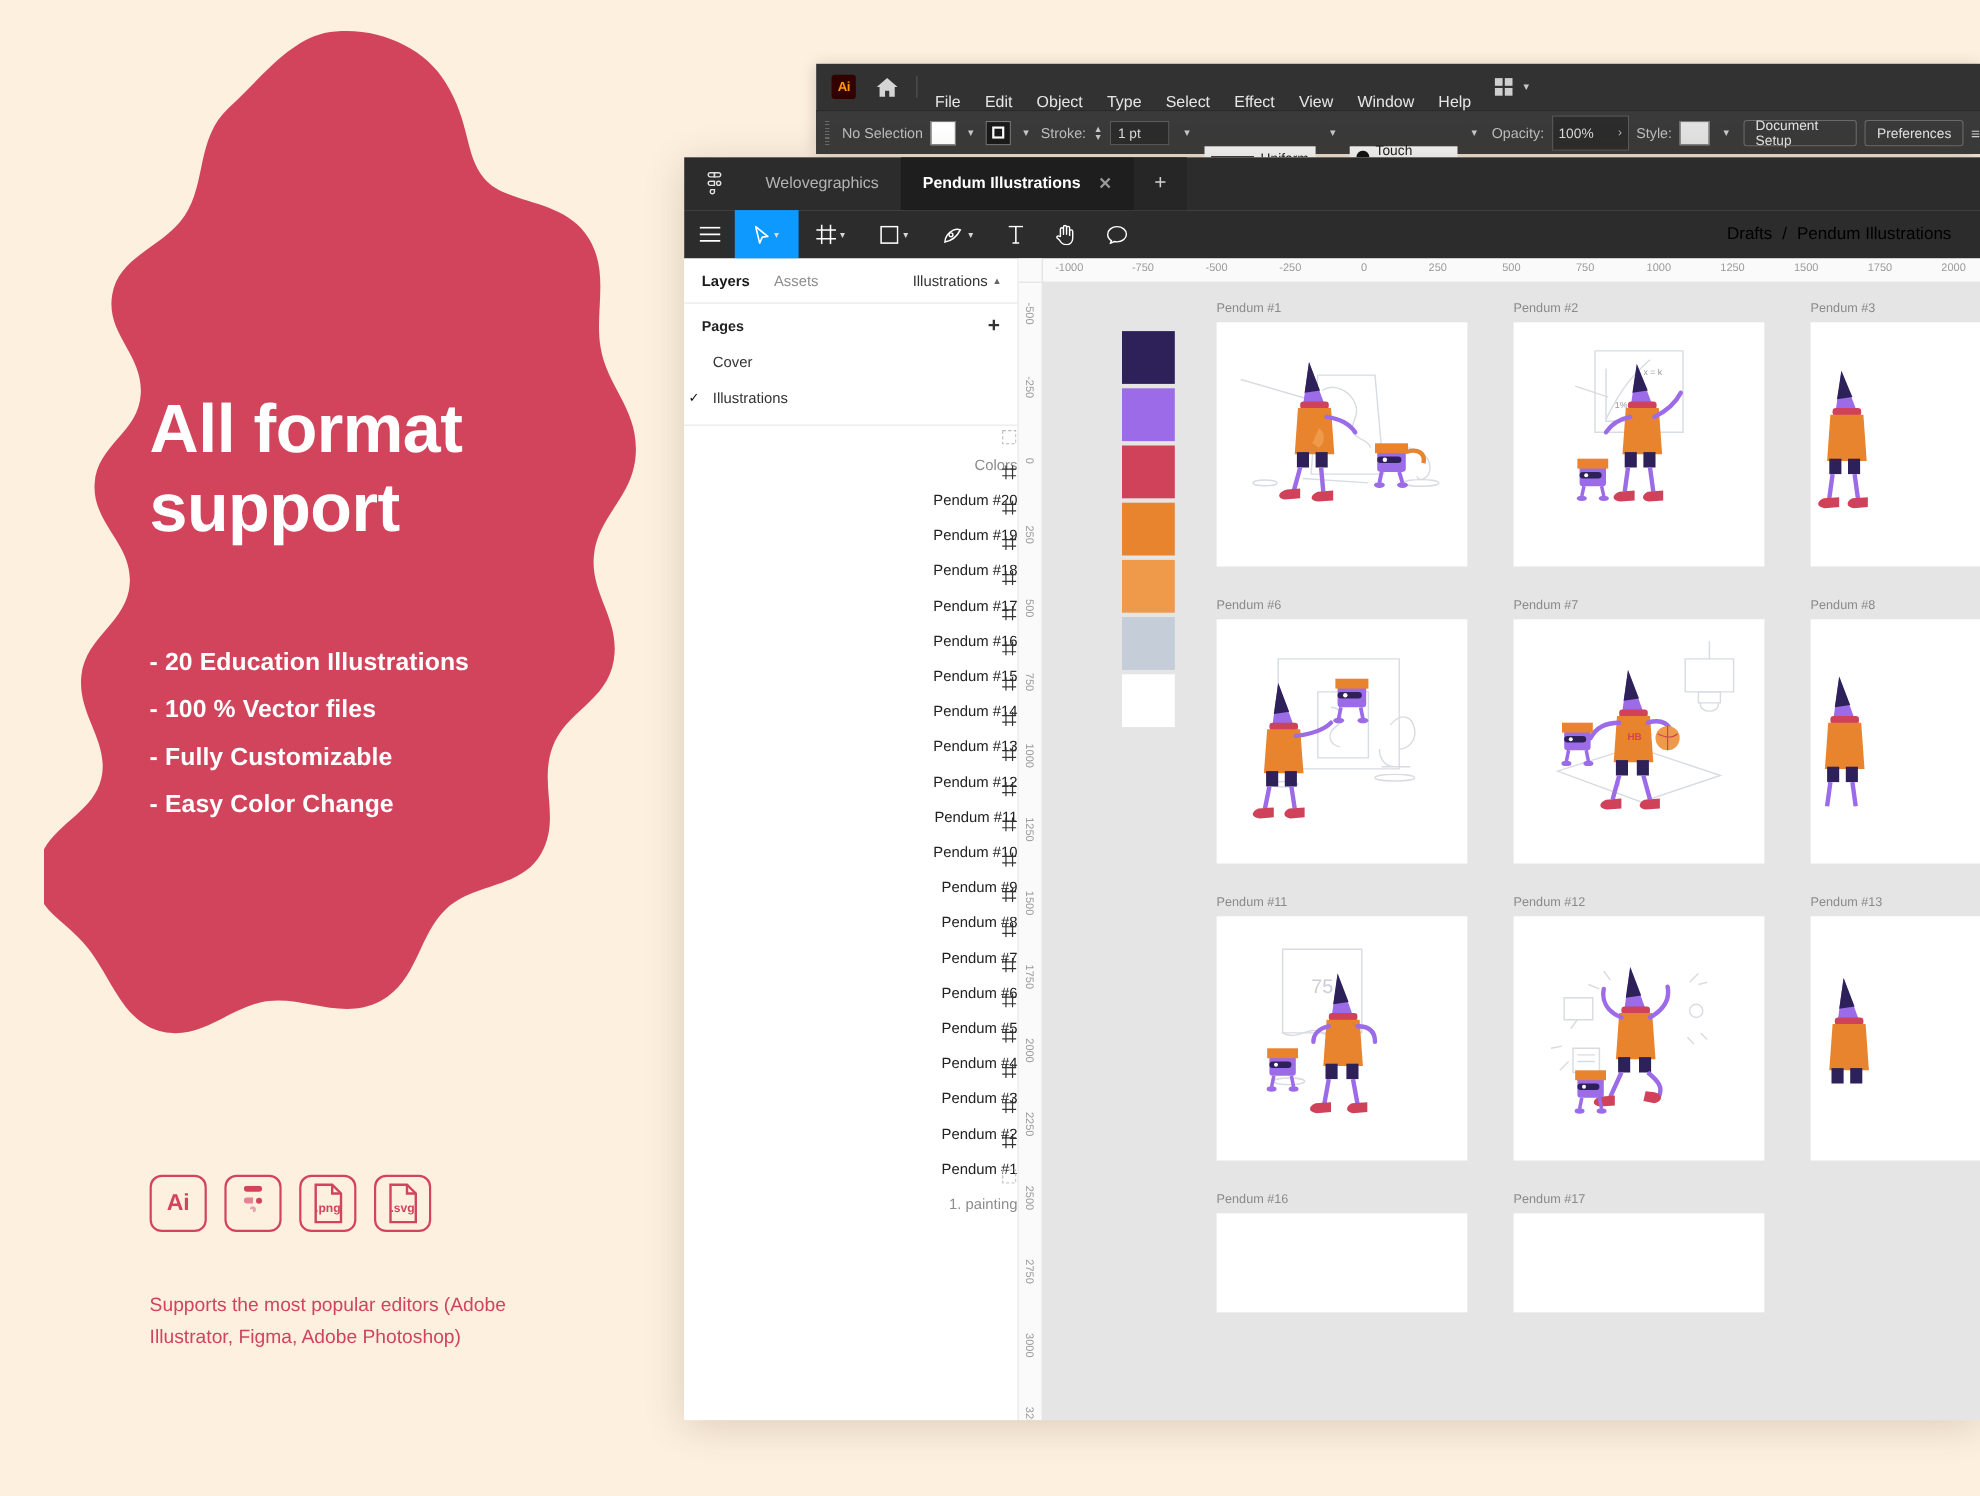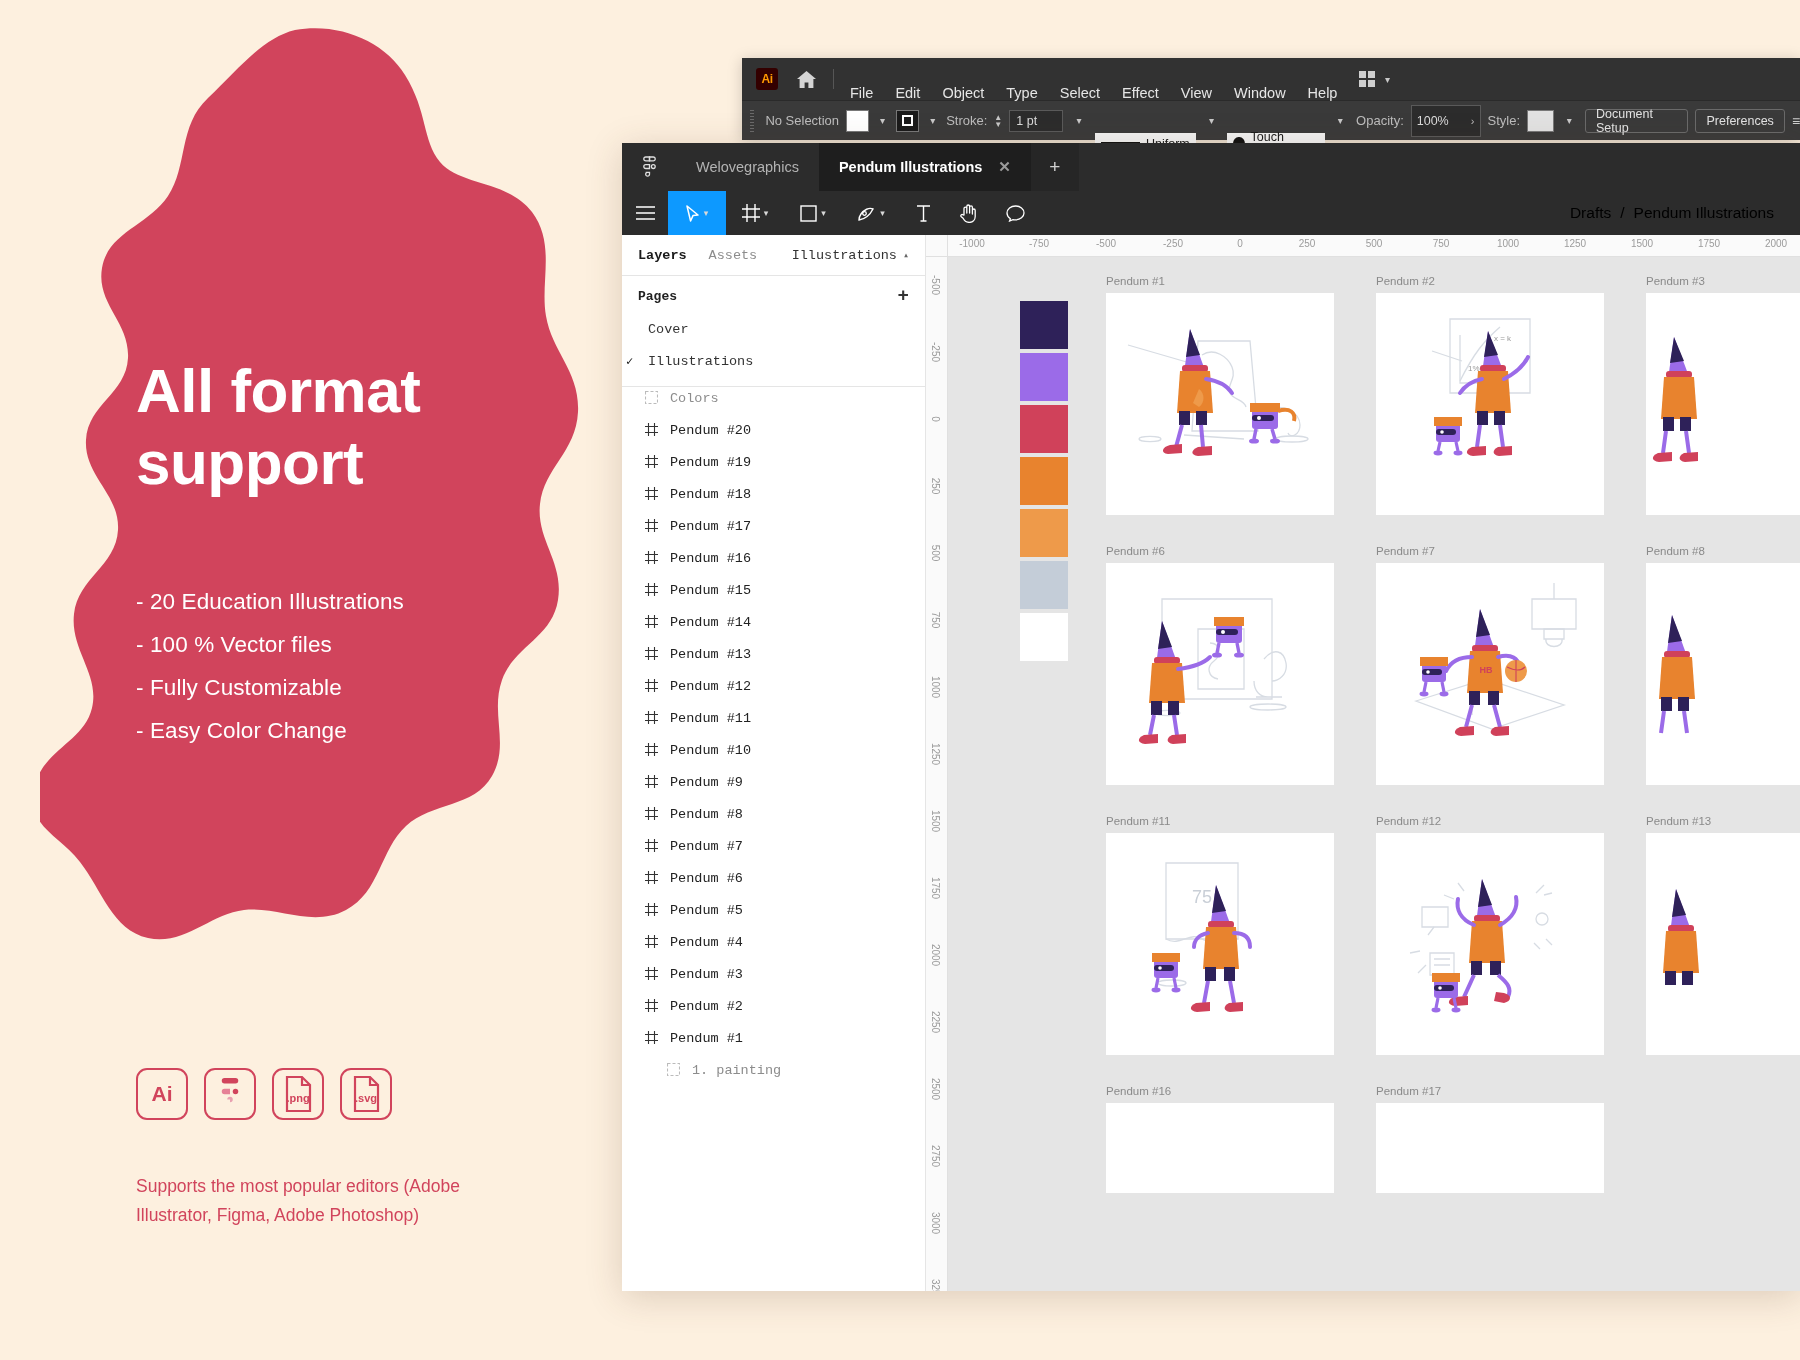--- a/index.html
+++ b/index.html
@@ -13,21 +13,21 @@
 
   
   .blob { position: absolute; left: 40px; top: 20px; width: 540px; height: 960px; }
   .promo-text { position: absolute; left: 136px; top: 355px; width: 400px; z-index: 4; }
   .promo-title {
     font-size: 62px; line-height: 1.16; font-weight: 700; color: #ffffff;
     letter-spacing: -0.5px;
   }
   .promo-list { margin-top: 90px; }
   .promo-list li {
-    list-style: none; color: #ffffff; font-size: 22.5px; font-weight: 400;
+    list-style: none; color: #ffffff; font-size: 22.5px; font-weight: 700;
     margin-bottom: 17px; letter-spacing: 0.1px;
   }
   .badges { position: absolute; left: 136px; top: 1068px; display: flex; gap: 16px; z-index: 4; }
   .badge {
     width: 52px; height: 52px; border: 2.2px solid #D1445C; border-radius: 11px;
     display: flex; align-items: center; justify-content: center;
     color: #D1445C; font-weight: 700; font-size: 21px;
   }
   .badge.small-text { font-size: 14.5px; }
   .badge svg { display: block; }
@@ -109,38 +109,38 @@
   .tool.wide { width: 58px; gap: 4px; }
   .tool.active { background: #0D99FF; }
   .tool .cv { font-size: 9px; color: #d8d8d8; }
   .fig-breadcrumb2 {
     margin-left: auto; display: flex; align-items: center; gap: 9px; padding-right: 26px; font-size: 15.5px;
   }
 
   .fig-body { display: flex; height: calc(1148px - 48px - 44px); }
 
   
-  .panel { width: 304px; background: #fff; border-right: 1px solid #E5E5E5; font-family: Liberation Mono, monospace; }
+  .panel { width: 304px; background: #fff; border-right: 1px solid #E5E5E5; }
   .panel-tabs {
     height: 41px; display: flex; align-items: center; gap: 22px;
     padding: 0 16px; border-bottom: 1px solid #E5E5E5;
   }
   .panel-tabs .t { font-size: 13.5px; color: #8c8c8c; }
   .panel-tabs .t.active { color: #1a1a1a; font-weight: 700; }
   .panel-tabs .pg { margin-left: auto; font-size: 13.5px; color: #333; display:flex; align-items:center; gap:6px;}
   .pages-head {
     display: flex; align-items: center; padding: 11px 16px 7px;
     font-size: 13px; font-weight: 700; color: #222; text-align: right;
   }
   .pages-head .plus { margin-left: auto; font-size: 19px; color: #333; line-height: 1; }
   .page-item { height: 32px; display: flex; align-items: center; padding-left: 4px; font-size: 13.5px; color: #333; }
   .page-item .chk { width: 18px; font-size: 12px; color: #111; }
   .page-item .nm { margin-left: 4px; }
   .page-divider { height: 1px; background: #E5E5E5; margin: 9px 0 4px; }
-  .layer-item { height: 32px; display: flex; align-items: flex-start; padding-left: 22px; font-size: 13.5px; color: #222; gap: 11px; }
+  .layer-item { height: 32px; display: flex; align-items: flex-end; padding-left: 22px; font-size: 13.5px; color: #222; gap: 11px; flex-direction: column; }
   .layer-item.child { padding-left: 44px; color: #555; }
   .layer-item.muted { color: #8c8c8c; }
   .ic { width: 15px; display: flex; align-items: center; justify-content: center; }
 
   
   .canvas-wrap { flex: 1; position: relative; background: #E5E5E5; overflow: hidden; }
   .ruler-h { position: absolute; top: 0; left: 0; right: 0; height: 22px; background: #FAFAFA; border-bottom: 1px solid #E0E0E0; }
   .ruler-v { position: absolute; top: 0; left: 0; bottom: 0; width: 22px; background: #FAFAFA; border-right: 1px solid #E0E0E0; z-index: 2;}
   .ruler-h .tk { position: absolute; top: 3px; font-size: 10px; color: #9b9b9b; transform: translateX(-50%); }
   .ruler-v .tk { position: absolute; left: 4px; font-size: 10px; color: #9b9b9b;

